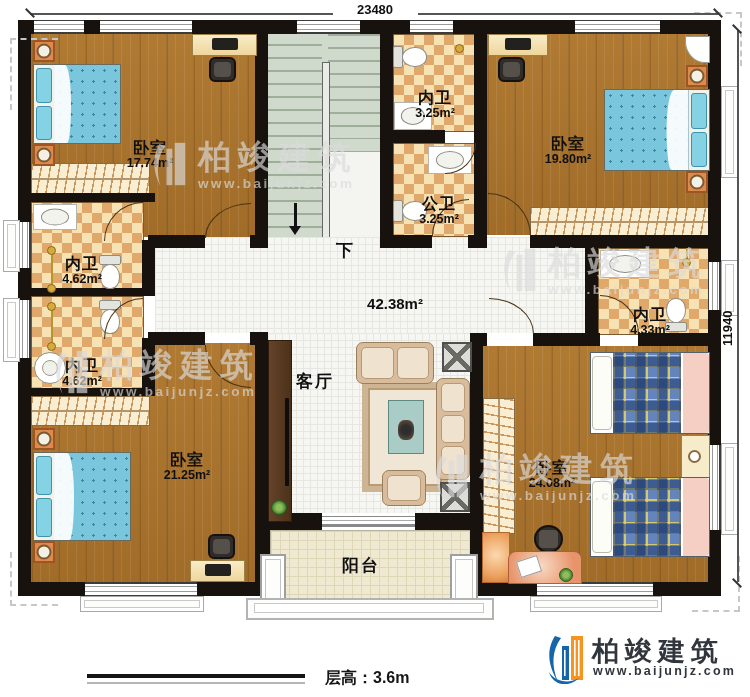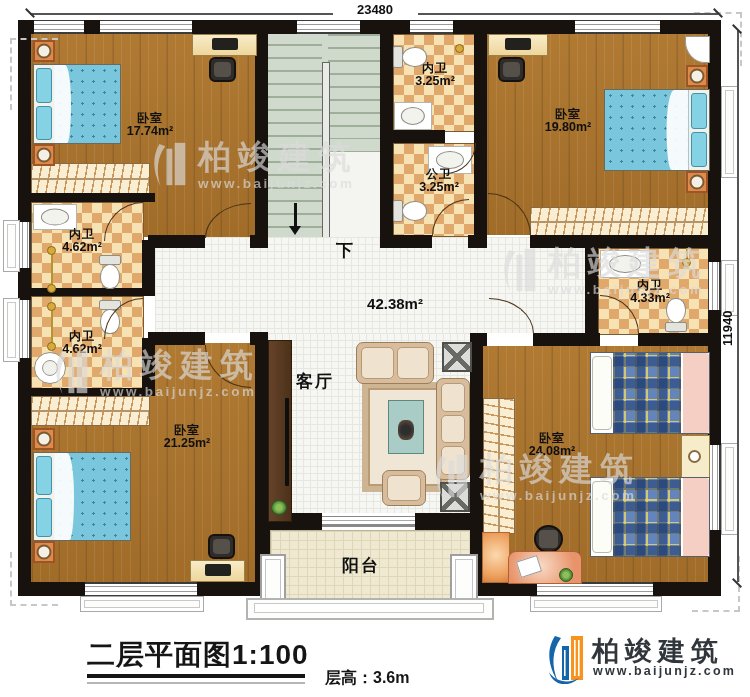--- a/index.html
+++ b/index.html
@@ -88,21 +88,21 @@
   .ctable{position:absolute;background:#a9cdc6;border:1.5px solid #5d8a80;}
   .ctable::after{content:"";position:absolute;left:50%;top:55%;transform:translate(-50%,-50%);width:16px;height:20px;
     background:radial-gradient(circle,#2e2e2e 35%,#5d4a3a 80%);border-radius:40%;}
   .etable{position:absolute;background:#dcdcd8;border:2px solid #4f4f4b;box-sizing:border-box;
     background-image:linear-gradient(45deg,transparent 44%,#6a6a64 44% 56%,transparent 56%),
                      linear-gradient(-45deg,transparent 44%,#6a6a64 44% 56%,transparent 56%);}
   .tvcab{position:absolute;background:linear-gradient(90deg,#66432a,#4c3119);border:1px solid #2e1c0c;}
   .tv{position:absolute;background:#0e0e0e;border-radius:1px;}
   
   .rlabel{position:absolute;text-align:center;color:#101010;line-height:1.1;}
-  .rlabel .rn{display:block;font-size:12px;font-weight:bold;letter-spacing:1px;}
+  .rlabel .rn{display:block;font-size:16px;font-weight:bold;letter-spacing:1px;margin-top:27px;}
   .rlabel .ra{display:block;font-size:12.5px;font-weight:bold;}
   .biglabel{position:absolute;font-size:17px;font-weight:bold;color:#101010;}
   .dim{position:absolute;font-size:13px;font-weight:bold;color:#111;}
   .dimline{position:absolute;background:#555;}
   .tick{position:absolute;width:12px;height:2px;background:#333;transform:rotate(45deg);}
   .dashcorner{position:absolute;border:0 dashed #c7c7c7;}
   .post{position:absolute;background:#fdfdfb;border:2px solid #9f9f9f;box-shadow:inset 0 0 0 3px #fff,inset 0 0 0 4px #c4c4c4;}
   .railband{position:absolute;background:#fdfdfb;border:2px solid #b3b3b3;}
   .railinner{position:absolute;border:1.5px solid #c8c8c8;background:#fff;}
   .arrow-line{position:absolute;background:#111;}
@@ -421,23 +421,20 @@
         <path fill="currentColor" d="M8 3 C2 13 2 26 9 39 C5 27 6 14 13 5 Z"></path>
         <rect fill="currentColor" x="14" y="7" width="5" height="31"></rect>
         <rect fill="currentColor" x="21" y="2" width="9" height="36"></rect>
       </svg>
     <div>
       <div class="wm-name">柏竣建筑</div>
       <div class="wm-site">www.baijunjz.com</div>
     </div>
   </div>
 
-  <div class="title">
-    <span>二层平面图</span><span>1:100</span>
-  </div>
   <div class="uline1"></div>
   <div class="uline2"></div>
   <div class="infoline" style="top:668px;">
     <span>层高：</span><span>3.6m</span>
   </div>
   <svg style="position:absolute;left:543px;top:632px;" width="44" height="52" viewBox="0 0 40 52">
     <path d="M10 4 C2 16 2 32 13 50 C6 34 7 18 16 6 Z" fill="#1565ab"></path>
     <rect x="17" y="14" width="7" height="34" fill="#1565ab"></rect>
     <rect x="26" y="4" width="12" height="44" fill="#f7941e"></rect>
     <rect x="19" y="18" width="1.6" height="26" fill="#fff"></rect>

